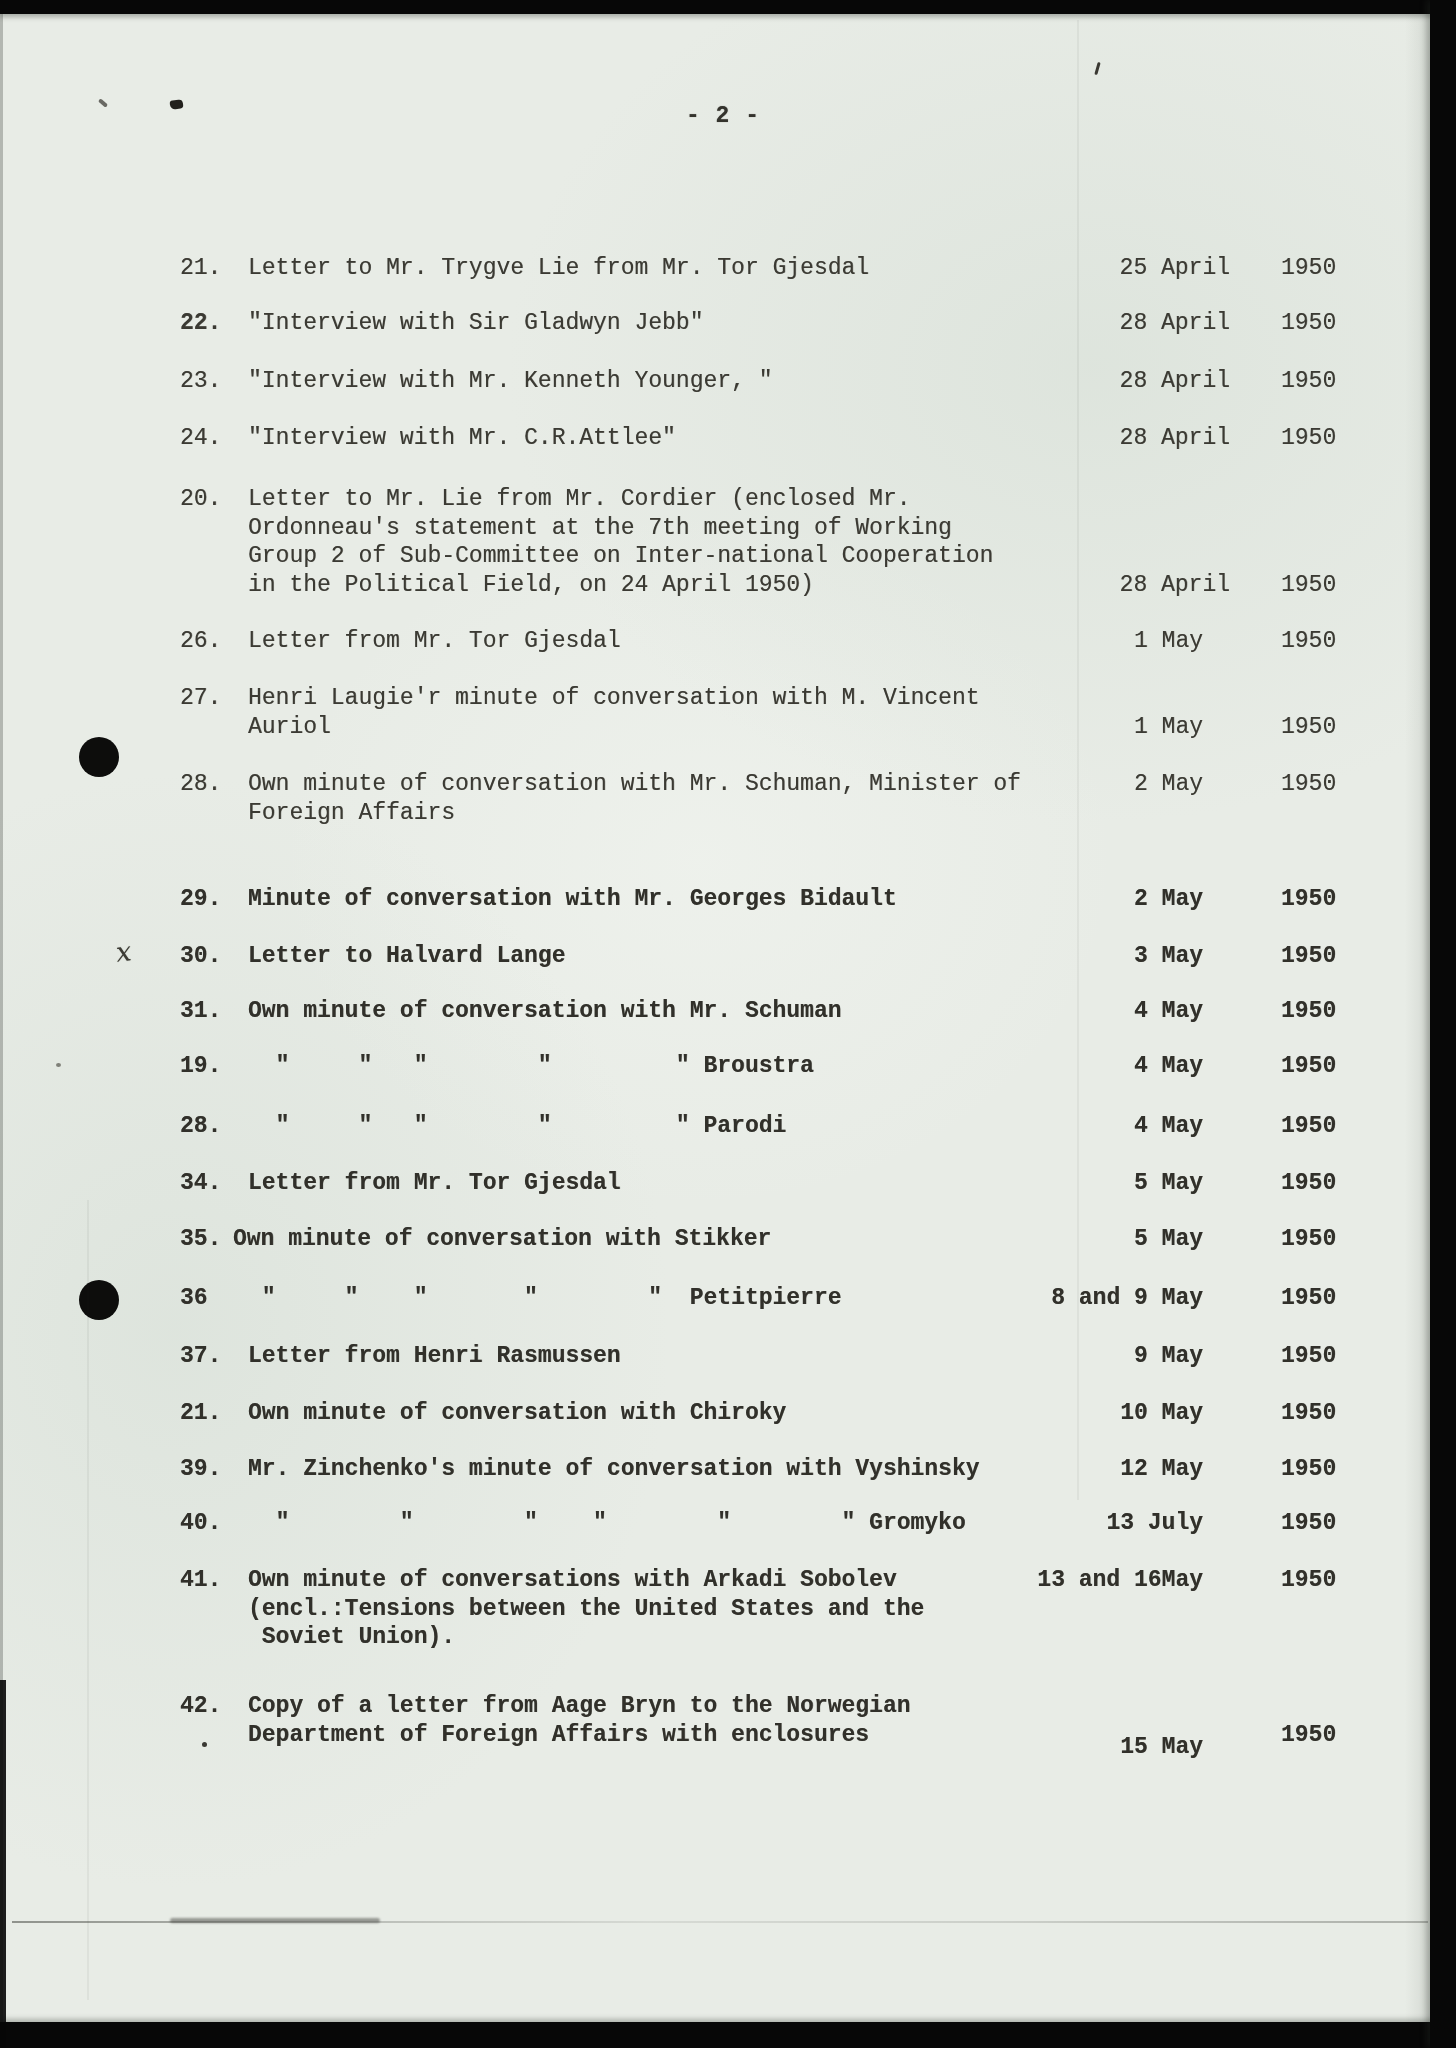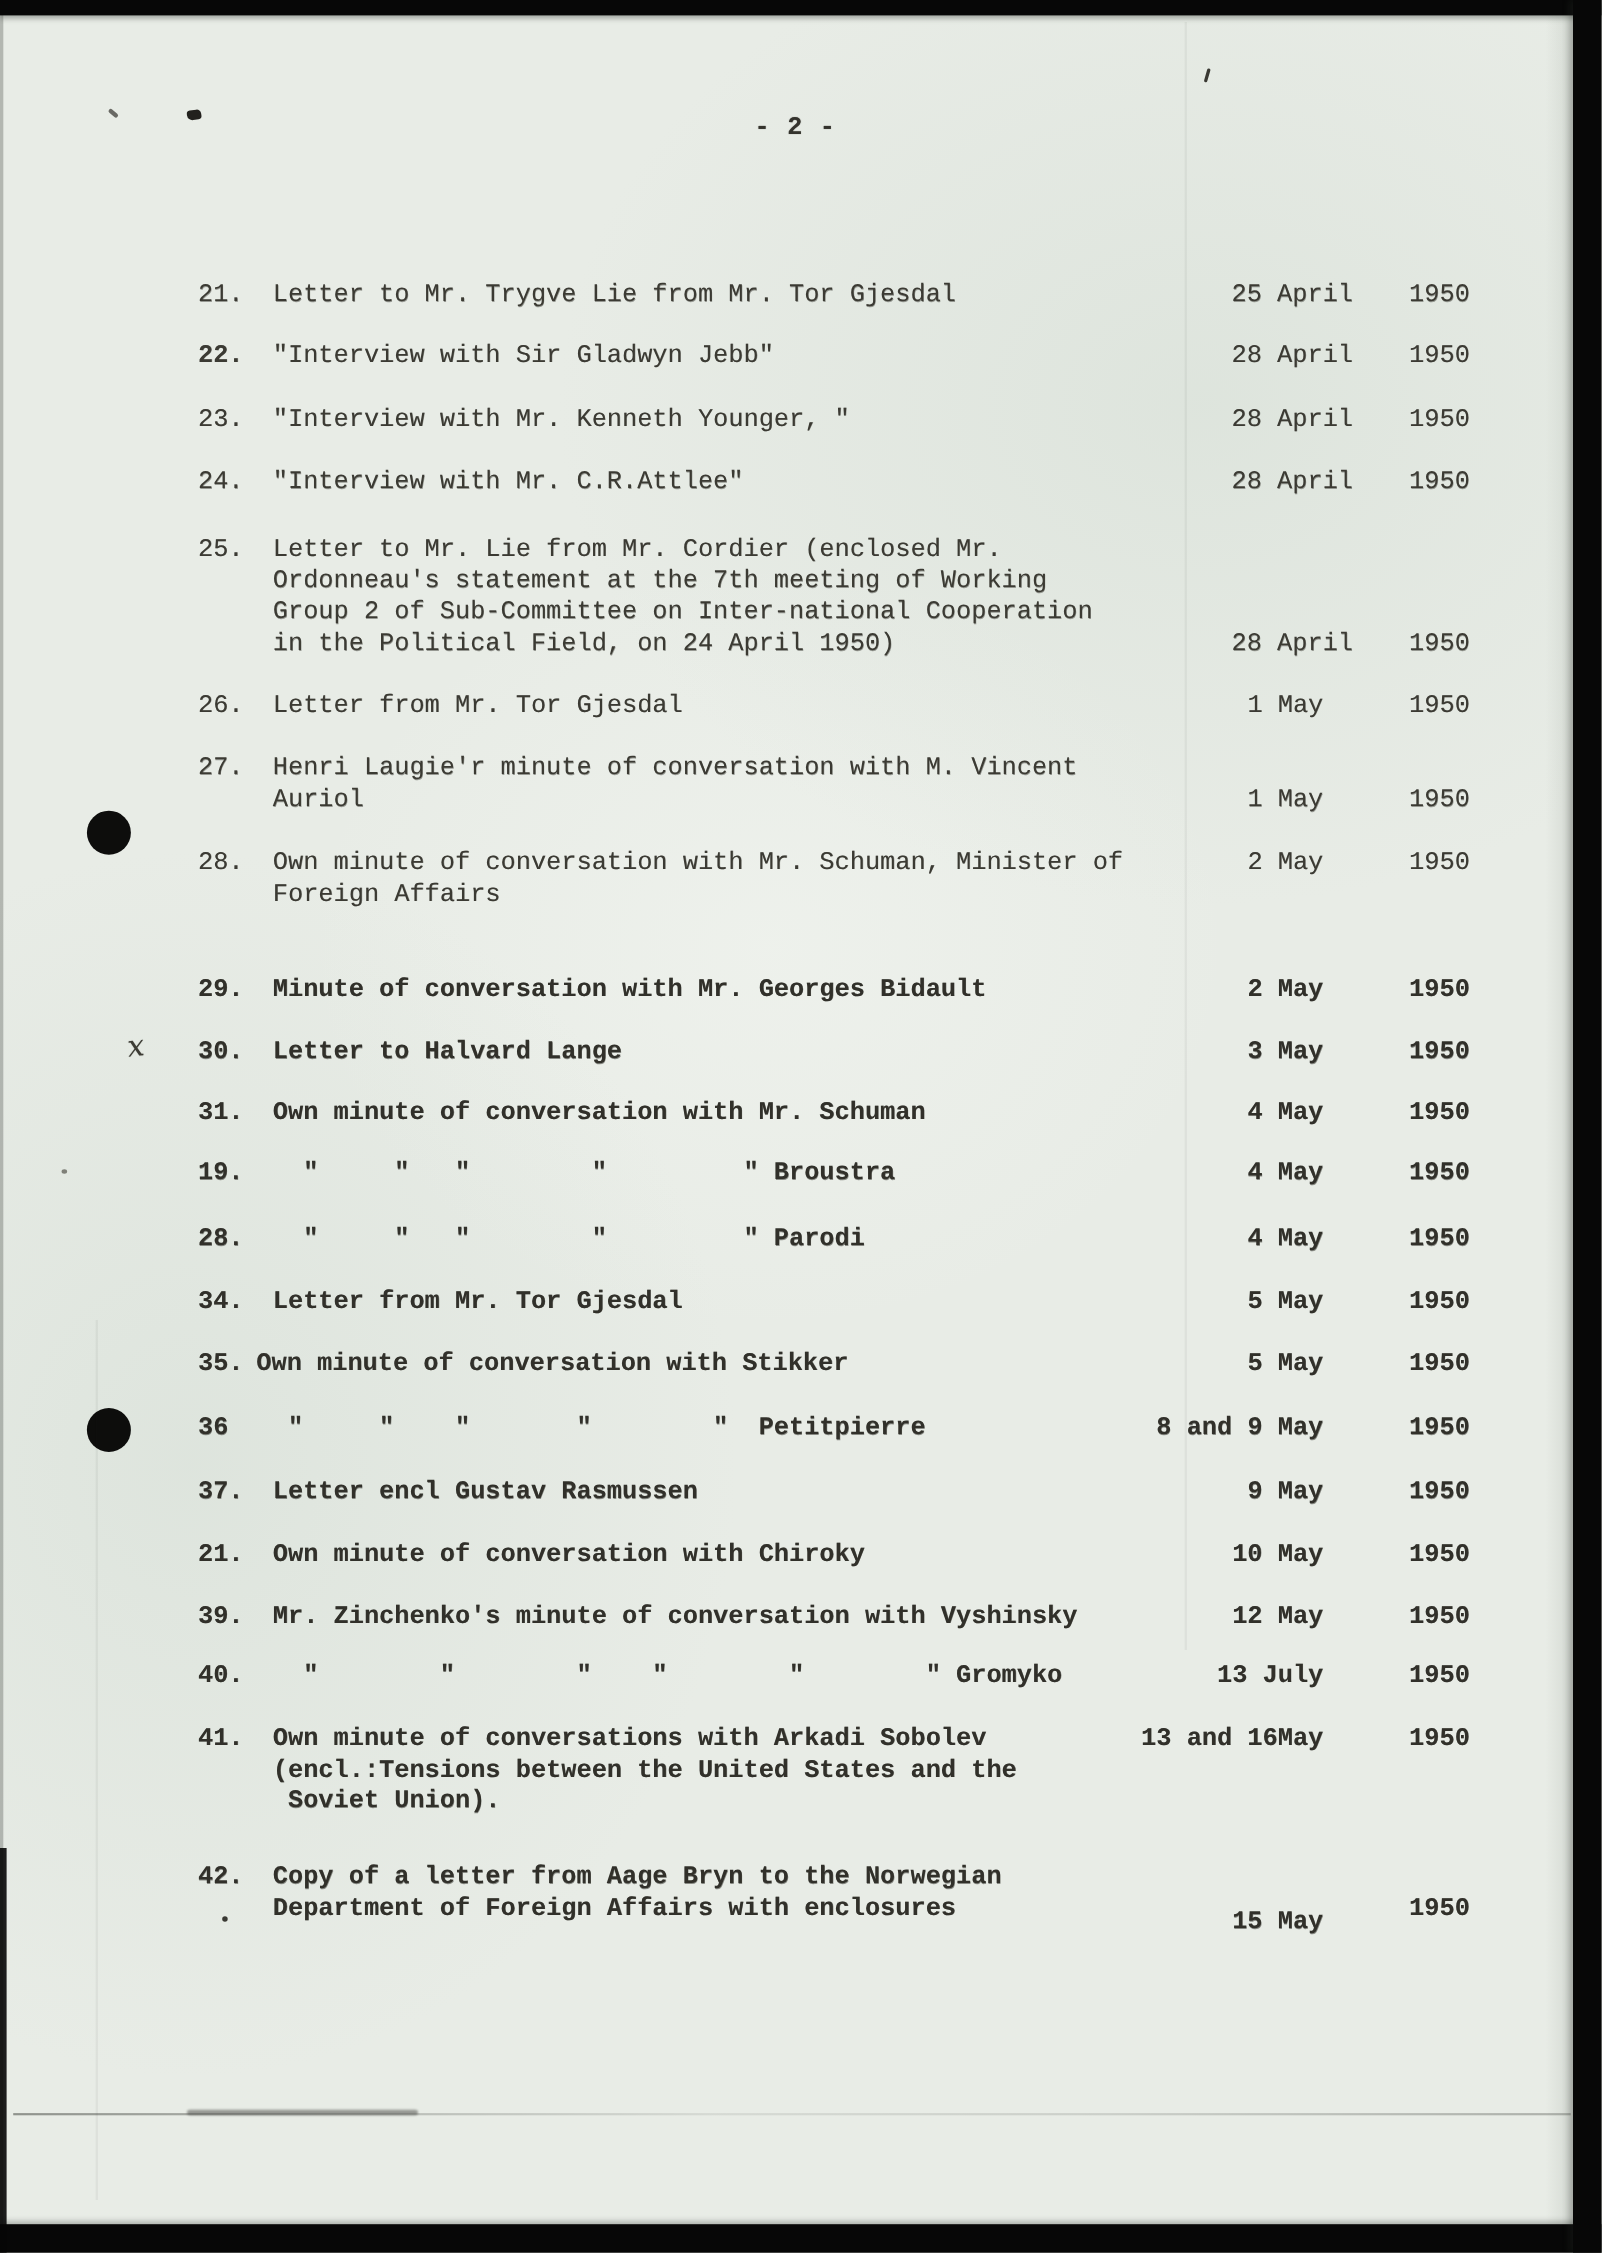--- a/index.html
+++ b/index.html
@@ -80,21 +80,21 @@
         <span style="right: 226px; top: 0px;">28 April</span>
         <span style="left: 1281px; top: 0px;">1950</span>
       </div>
       <div class="row" style="top: 426px;">
         <span style="left: 180px; font-family: Liberation Mono, monospace;">24.</span>
         <span style="left: 248px; top: 0px;">"Interview with Mr. C.R.Attlee"</span>
         <span style="right: 226px; top: 0px;">28 April</span>
         <span style="left: 1281px; top: 0px;">1950</span>
       </div>
       <div class="row" style="top: 487px;">
-        <span style="left: 180px;">25.</span>
+        <span style="left: 180px;">20.</span>
         <span style="left: 248px; top: 0px;">Letter to Mr. Lie from Mr. Cordier (enclosed Mr.</span>
         <span style="left: 248px; top: 28.5px;">Ordonneau's statement at the 7th meeting of Working</span>
         <span style="left: 248px; top: 57px;">Group 2 of Sub-Committee on Inter-national Cooperation</span>
         <span style="left: 248px; top: 85.5px; text-align: right;">in the Political Field, on 24 April 1950)</span>
         <span style="right: 226px; top: 85.5px;">28 April</span>
         <span style="left: 1281px; top: 85.5px;">1950</span>
       </div>
       <div class="row" style="top: 629px;">
         <span style="left: 180px;">26.</span>
         <span style="left: 248px; top: 0px;">Letter from Mr. Tor Gjesdal</span>
@@ -158,21 +158,21 @@
         <span style="left: 1281px; top: 0px;">1950</span>
       </div>
       <div class="row strong" style="top: 1286px;">
         <span style="left: 180px;">36</span>
         <span style="left: 248px; top: 0px;"> "     "    "       "        "  Petitpierre</span>
         <span style="right: 253px; top: 0px;">8 and 9 May</span>
         <span style="left: 1281px; top: 0px;">1950</span>
       </div>
       <div class="row strong" style="top: 1344px;">
         <span style="left: 180px;">37.</span>
-        <span style="left: 248px; top: 0px;">Letter encl Gustav Rasmussen</span>
+        <span style="left: 248px; top: 0px;">Letter from Henri Rasmussen</span>
         <span style="right: 253px; top: 0px;">9 May</span>
         <span style="left: 1281px; top: 0px;">1950</span>
       </div>
       <div class="row strong" style="top: 1401px;">
         <span style="left: 180px;">21.</span>
         <span style="left: 248px; top: 0px;">Own minute of conversation with Chiroky</span>
         <span style="right: 253px; top: 0px;">10 May</span>
         <span style="left: 1281px; top: 0px;">1950</span>
       </div>
       <div class="row strong" style="top: 1457px;">

